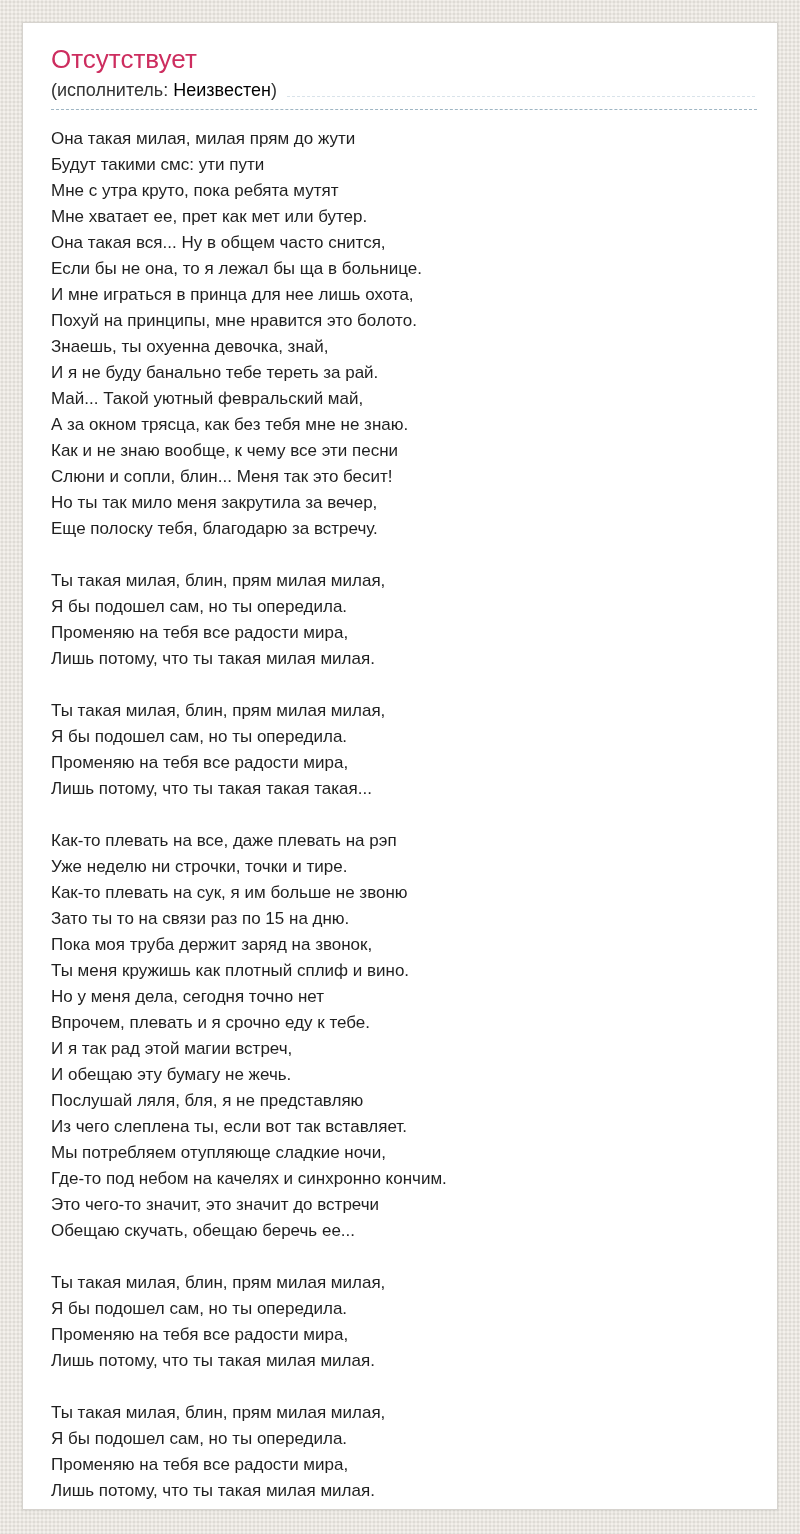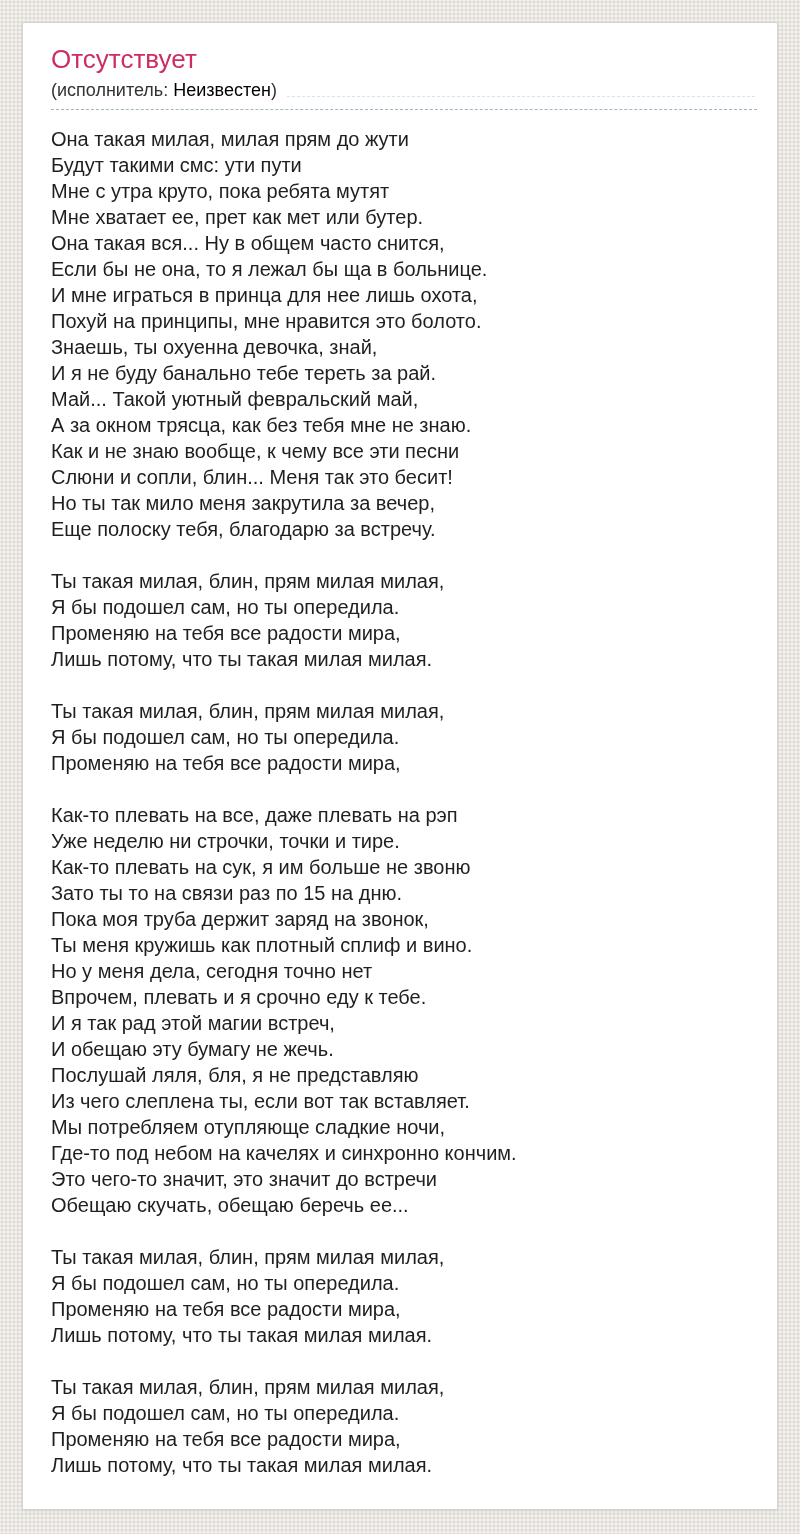--- a/index.html
+++ b/index.html
@@ -46,21 +46,21 @@
     cursor: pointer;
   }
   .artist-fill {
     flex: 1;
     border-bottom: 1px dashed #d9e3ea;
     margin: 0 2px 4px 10px;
     height: 1px;
   }
   .lyrics {
     margin-top: 16px;
-    font-size: 20px;
+    font-size: 17px;
     line-height: 26px;
     color: #1f1f1f;
   }
   .stanza { margin: 0 0 26px 0; }
   .stanza:last-child { margin-bottom: 0; }
 </style>
 </head>
 <body>
 
 <div class="card">
@@ -70,18 +70,18 @@
     <span>(исполнитель:</span>
     <span>&nbsp;</span>
     <a href="#">Неизвестен</a>
     <span>)</span>
     <span class="artist-fill"></span>
   </div>
 
   <div class="lyrics">
       <p class="stanza"><span>Она такая милая, милая прям до жути</span><br><span>Будут такими смс: ути пути</span><br><span>Мне с утра круто, пока ребята мутят</span><br><span>Мне хватает ее, прет как мет или бутер.</span><br><span>Она такая вся... Ну в общем часто снится,</span><br><span>Если бы не она, то я лежал бы ща в больнице.</span><br><span>И мне играться в принца для нее лишь охота,</span><br><span>Похуй на принципы, мне нравится это болото.</span><br><span>Знаешь, ты охуенна девочка, знай,</span><br><span>И я не буду банально тебе тереть за рай.</span><br><span>Май... Такой уютный февральский май,</span><br><span>А за окном трясца, как без тебя мне не знаю.</span><br><span>Как и не знаю вообще, к чему все эти песни</span><br><span>Слюни и сопли, блин... Меня так это бесит!</span><br><span>Но ты так мило меня закрутила за вечер,</span><br><span>Еще полоску тебя, благодарю за встречу.</span></p>
       <p class="stanza"><span>Ты такая милая, блин, прям милая милая,</span><br><span>Я бы подошел сам, но ты опередила.</span><br><span>Променяю на тебя все радости мира,</span><br><span>Лишь потому, что ты такая милая милая.</span></p>
-      <p class="stanza"><span>Ты такая милая, блин, прям милая милая,</span><br><span>Я бы подошел сам, но ты опередила.</span><br><span>Променяю на тебя все радости мира,</span><br></p>
+      <p class="stanza"><span>Ты такая милая, блин, прям милая милая,</span><br><span>Я бы подошел сам, но ты опередила.</span><br><span>Променяю на тебя все радости мира,</span><br><span>Лишь потому, что ты такая такая такая...</span></p>
       <p class="stanza"><span>Как-то плевать на все, даже плевать на рэп</span><br><span>Уже неделю ни строчки, точки и тире.</span><br><span>Как-то плевать на сук, я им больше не звоню</span><br><span>Зато ты то на связи раз по 15 на дню.</span><br><span>Пока моя труба держит заряд на звонок,</span><br><span>Ты меня кружишь как плотный сплиф и вино.</span><br><span>Но у меня дела, сегодня точно нет</span><br><span>Впрочем, плевать и я срочно еду к тебе.</span><br><span>И я так рад этой магии встреч,</span><br><span>И обещаю эту бумагу не жечь.</span><br><span>Послушай ляля, бля, я не представляю</span><br><span>Из чего слеплена ты, если вот так вставляет.</span><br><span>Мы потребляем отупляюще сладкие ночи,</span><br><span>Где-то под небом на качелях и синхронно кончим.</span><br><span>Это чего-то значит, это значит до встречи</span><br><span>Обещаю скучать, обещаю беречь ее...</span></p>
       <p class="stanza"><span>Ты такая милая, блин, прям милая милая,</span><br><span>Я бы подошел сам, но ты опередила.</span><br><span>Променяю на тебя все радости мира,</span><br><span>Лишь потому, что ты такая милая милая.</span></p>
       <p class="stanza"><span>Ты такая милая, блин, прям милая милая,</span><br><span>Я бы подошел сам, но ты опередила.</span><br><span>Променяю на тебя все радости мира,</span><br><span>Лишь потому, что ты такая милая милая.</span></p>
     </div>
 </div>
 
 </body></html>

